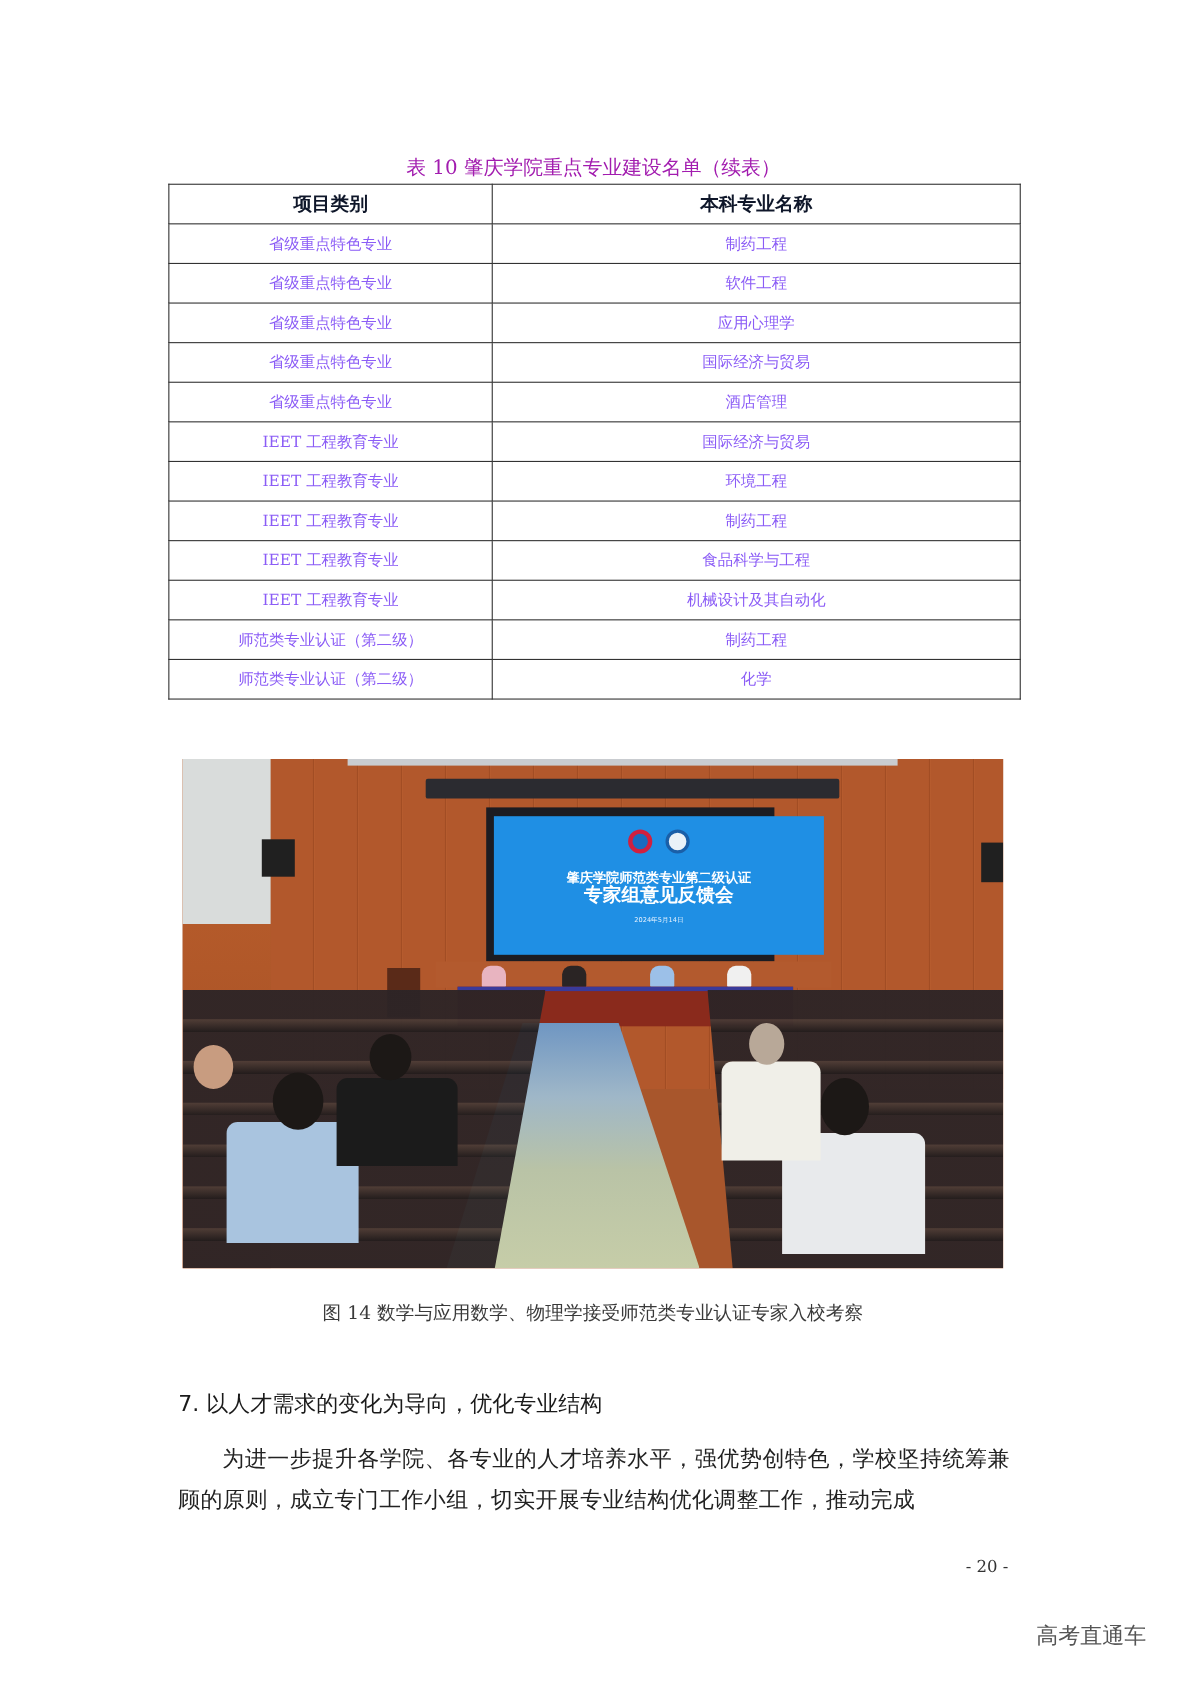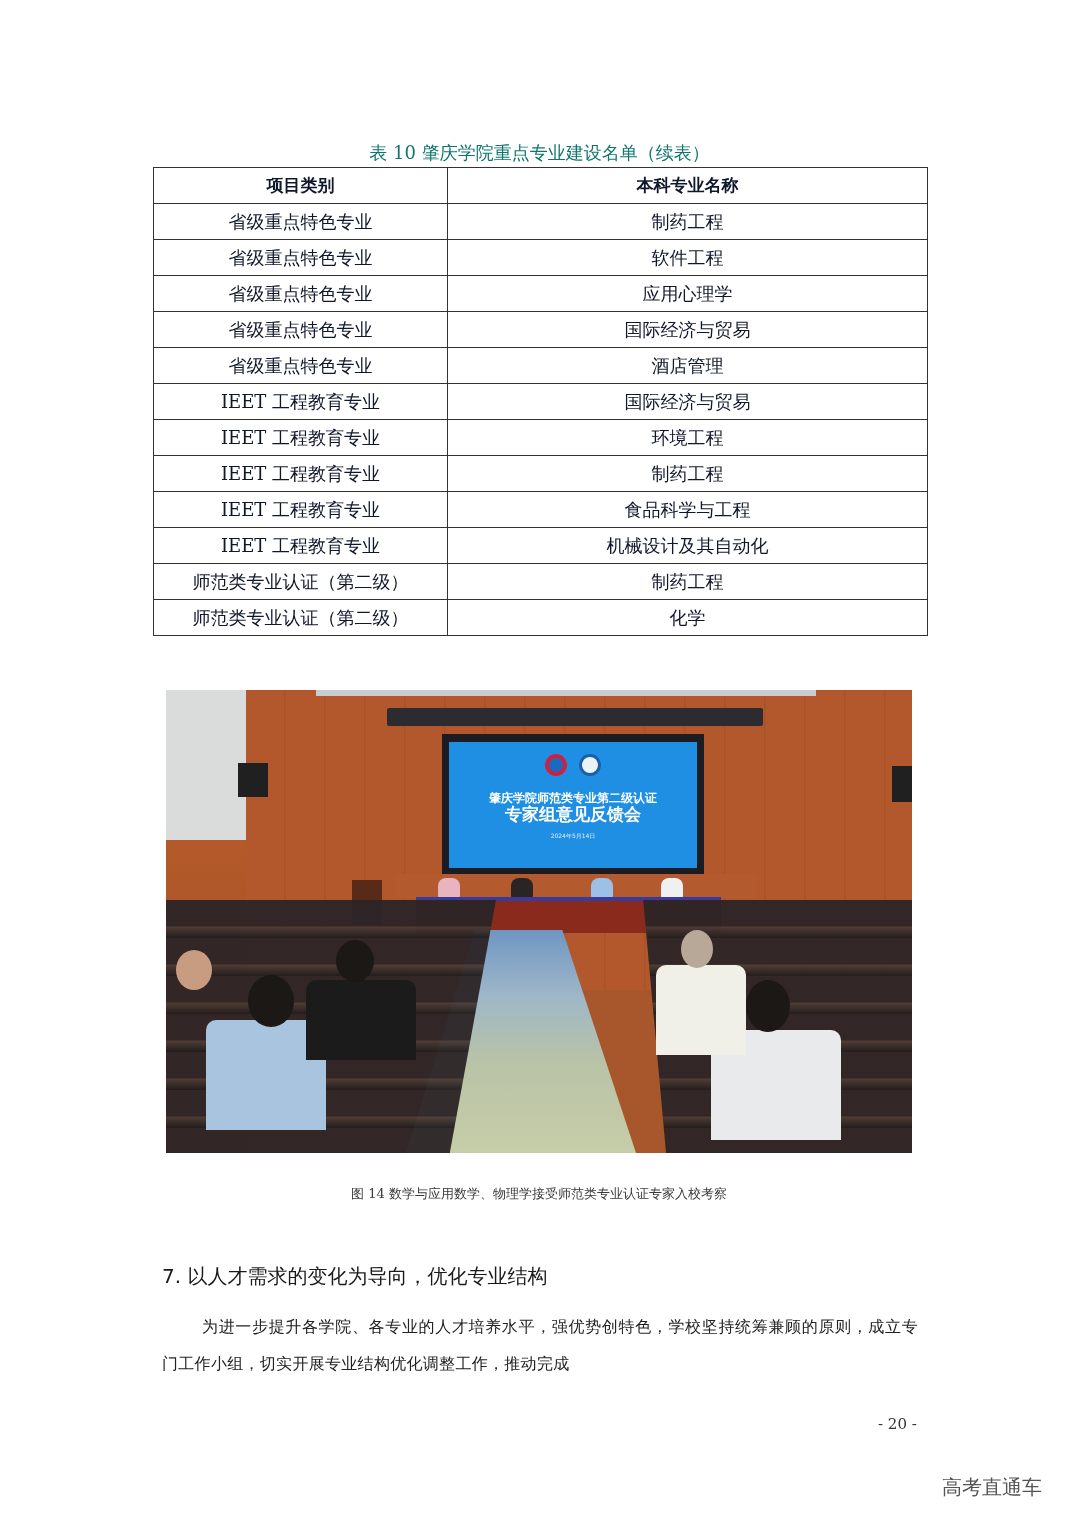--- a/index.html
+++ b/index.html
@@ -1,49 +1,49 @@
 <!DOCTYPE html>
 <html><head>
 <meta charset="utf-8">
 <style>
   * { box-sizing: border-box; margin: 0; padding: 0; }
   html, body { width: 1080px; height: 1528px; background: #ffffff; overflow: hidden; }
   body { position: relative; font-family: "DejaVu Serif", "Liberation Serif", serif; color: #2a2a2a; }
 
   .table-caption {
     position: absolute; left: 153px; top: 140px; width: 773px; height: 26px;
-    text-align: center; font-size: 18px; line-height: 26px; color: #0f766e;
+    text-align: center; font-size: 18px; line-height: 26px; color: #a21caf;
   }
 
   .doc-table {
     position: absolute; left: 153px; top: 167px; width: 774px;
     border-collapse: collapse; table-layout: fixed;
     border: 1.5px solid #222;
   }
   .doc-table col.c1 { width: 294px; }
   .doc-table col.c2 { width: 480px; }
   .doc-table th, .doc-table td {
     border: 1.4px solid #333; height: 36px; text-align: center; vertical-align: middle;
-    font-size: 18px; line-height: 20px; color: #0f172a; font-weight: normal; padding: 0;
+    font-size: 14px; line-height: 20px; color: #8b5cf6; font-weight: normal; padding: 0;
     white-space: nowrap;
   }
   .doc-table th { font-family: Liberation Sans, sans-serif; font-weight: bold; color: #0f172a; font-size: 17px; }
 
   .photo {
     position: absolute; left: 166px; top: 690px; width: 746px; height: 463px;
     overflow: hidden; background: #a8562c;
   }
   .photo .wall-left { position: absolute; left: 0; top: 0; width: 80px; height: 150px; background: #d9dcdb; }
   .photo .wall-left2 { position: absolute; left: 0; top: 150px; width: 80px; height: 313px; background: linear-gradient(#b45a2a, #9c4a22); }
   .photo .wood { position: absolute; left: 80px; top: 0; width: 666px; height: 300px;
     background: repeating-linear-gradient(90deg, #b2582c 0px, #b2582c 38px, #a24d24 39px, #b85d2f 40px); }
   .photo .ceiling { position: absolute; left: 150px; top: 0; width: 500px; height: 6px; background: #c9ccd0; }
   .photo .bar { position: absolute; left: 221px; top: 18px; width: 376px; height: 18px; background: #2b2b30; border-radius: 2px; }
   .photo .screen-frame { position: absolute; left: 276px; top: 44px; width: 262px; height: 140px; background: #1c1c22; }
-  .photo .screen { position: absolute; left: 283px; top: 52px; width: 248px; height: 126px; background: #1f8fe4;
+  .photo .screen { position: absolute; left: 283px; top: 52px; width: 300px; height: 126px; background: #1f8fe4;
     display: flex; flex-direction: column; align-items: center; }
   .photo .logos { display: flex; gap: 12px; margin-top: 12px; }
   .photo .logo1 { width: 22px; height: 22px; border-radius: 50%; background: #1a6bc0; border: 4px solid #d02040; }
   .photo .logo2 { width: 22px; height: 22px; border-radius: 50%; background: #eaf2f8; border: 3px solid #1a5fa8; }
   .photo .screen-title { color: #fff; font-family: "DejaVu Sans", sans-serif; font-weight: bold; font-size: 12px; margin-top: 14px; line-height: 16px; text-align: center; }
   .photo .screen-sub { color: #fff; font-family: "DejaVu Sans", sans-serif; font-weight: bold; font-size: 17px; line-height: 16px; }
   .photo .screen-date { color: #e6f2ff; font-family: "DejaVu Sans", sans-serif; font-size: 6px; margin-top: 10px; }
   .photo .speaker-l { position: absolute; left: 72px; top: 73px; width: 30px; height: 34px; background: #202020; }
   .photo .speaker-r { position: absolute; left: 726px; top: 76px; width: 20px; height: 36px; background: #202020; }
   .photo .podium { position: absolute; left: 186px; top: 190px; width: 30px; height: 45px; background: #5a2a18; }
@@ -54,31 +54,31 @@
     background: linear-gradient(#6f96c2 0%, #9fb7c8 30%, #b9c3a6 60%, #c6cda8 100%); clip-path: polygon(30% 0, 68% 0, 100% 100%, 0 100%); }
   .photo .seats-left { position: absolute; left: 0; top: 210px; width: 330px; height: 253px;
     background: repeating-linear-gradient(180deg, #2c2426 0px, #2c2426 26px, #4a3b36 27px, #1d1a1c 38px); opacity: .95; clip-path: polygon(0 0, 100% 0, 86% 100%, 0 100%); }
   .photo .seats-right { position: absolute; left: 460px; top: 210px; width: 286px; height: 253px;
     background: repeating-linear-gradient(180deg, #2c2426 0px, #2c2426 26px, #4a3b36 27px, #1d1a1c 38px); opacity: .95; clip-path: polygon(6% 0, 100% 0, 100% 100%, 14% 100%); }
   .photo .head { position: absolute; border-radius: 50%; background: #1c1816; }
   .photo .shirt { position: absolute; border-radius: 10px 10px 0 0; }
 
   .fig-caption {
     position: absolute; left: 166px; top: 1182px; width: 746px; text-align: center;
-    font-size: 13px; line-height: 24px; color: #3a3a3a;
+    font-size: 17px; line-height: 24px; color: #3a3a3a;
   }
 
   .section-heading {
     position: absolute; left: 162px; top: 1262px; font-family: "DejaVu Sans", "Liberation Sans", sans-serif;
     font-size: 20px; line-height: 28px; color: #1a1a1a;
   }
 
   .body-para {
     position: absolute; left: 162px; top: 1308px; width: 756px;
-    font-size: 16px; line-height: 37px; color: #222; text-indent: 40px; text-align: justify;
+    font-size: 20px; line-height: 37px; color: #222; text-indent: 40px; text-align: justify;
     letter-spacing: 0.3px;
   }
 
   .page-number {
     position: absolute; left: 878px; top: 1414px; font-size: 15px; line-height: 20px; color: #333;
   }
 
   .watermark {
     position: absolute; left: 942px; top: 1473px; font-family: "DejaVu Sans", "Liberation Sans", sans-serif;
     font-size: 20px; line-height: 28px; color: #555;

